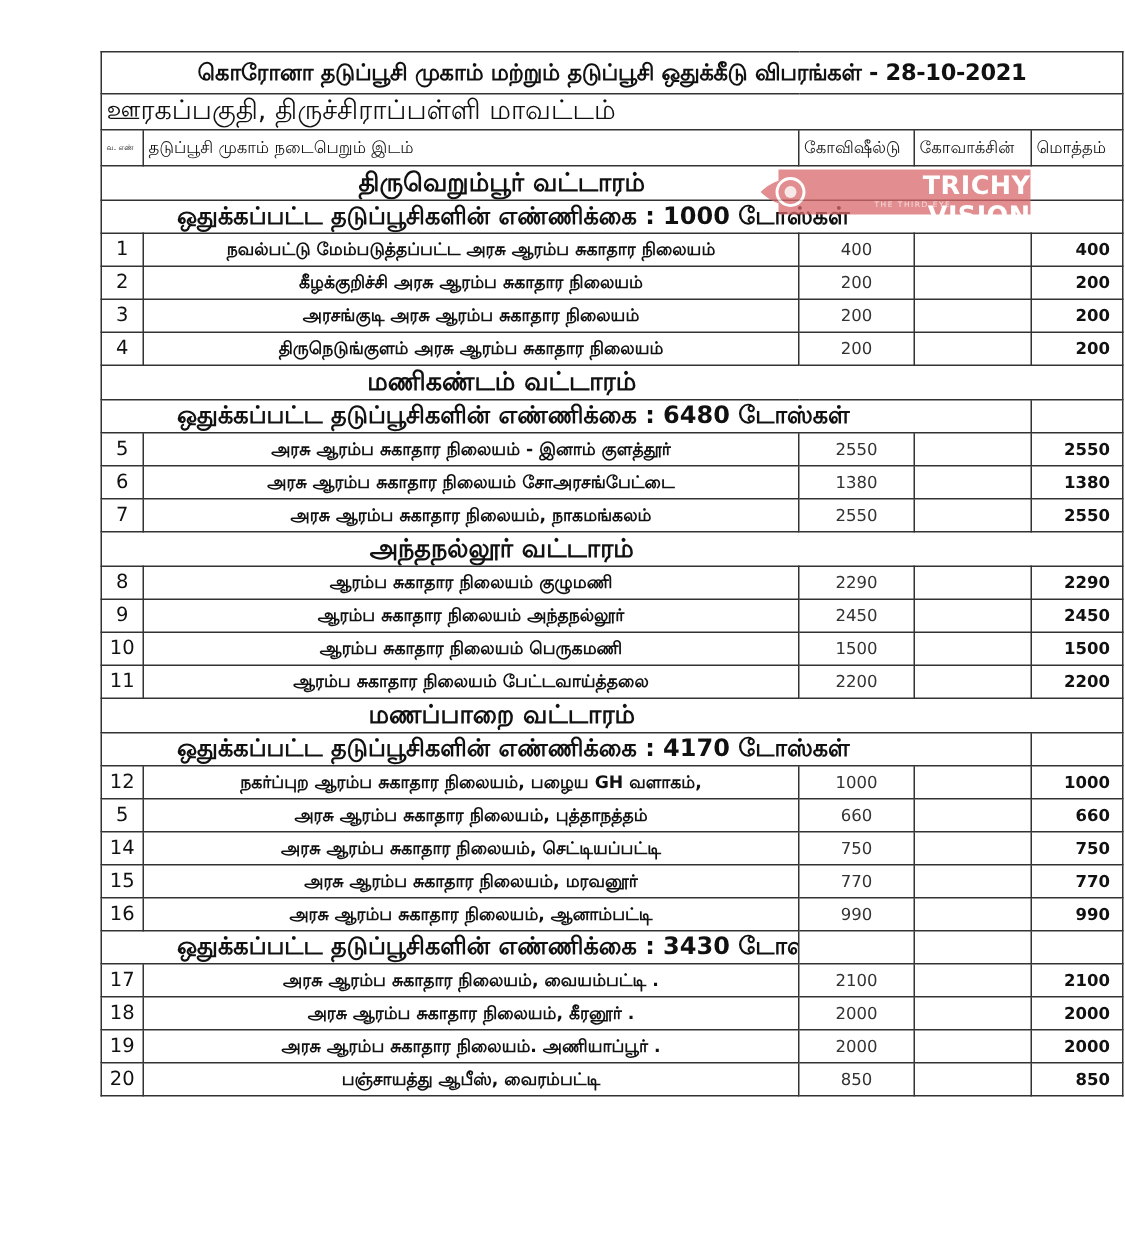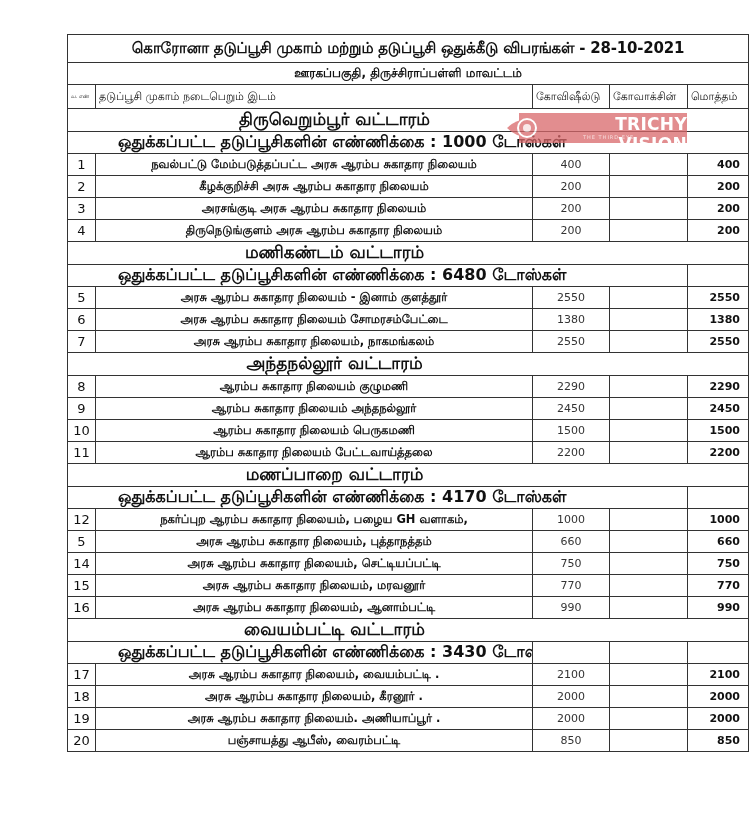--- a/index.html
+++ b/index.html
@@ -7,21 +7,21 @@
          font-family: "DejaVu Sans", "Liberation Sans", sans-serif; color: #111; }
   .sheet { position: absolute; left: 37px; top: 34px; width: 681px; margin-left: 30px; }
   table { border-collapse: collapse; width: 681px; table-layout: fixed; }
   td { border: 1.3px solid #333; padding: 0 3px; overflow: hidden; white-space: nowrap; }
   col.c-sno { width: 28px; }
   col.c-place { width: 437px; }
   col.c-cov { width: 77px; }
   col.c-covax { width: 78px; }
   col.c-total { width: 61px; }
   tr.title td { height: 27px; text-align: center; font-size: 15px; font-weight: bold; letter-spacing: -0.2px; }
-  tr.subtitle td { height: 21px; text-align: center; font-size: 12px; font-weight: bold; }
+  tr.subtitle td { height: 21px; font-size: 18px; font-weight: normal; }
   tr.header td { height: 23px; font-size: 11px; font-weight: normal; }
   tr.header td.sno-h { font-size: 5px; }
   tr.section td { height: 22px; text-align: center; font-size: 17px; font-weight: bold; padding-right: 150px; }
   tr.alloc td { height: 21px; font-size: 16px; font-weight: bold; }
   tr.alloc td.alloc-text { text-align: left; padding-left: 50px; }
   tr.row td { height: 21px; font-size: 12px; }
   tr.row td.sno { text-align: center; font-size: 13px; padding: 0; }
   tr.row td.place { font-weight: bold; font-size: 11.5px; text-align: center; }
   tr.row td.cov { text-align: center; font-size: 11px; color: #333; }
   tr.row td.total { text-align: right; font-weight: bold; font-size: 11px; padding-right: 8px; }
@@ -100,21 +100,21 @@
         </tr>
         <tr class="row">
           <td class="sno">5</td>
           <td class="place">அரசு ஆரம்ப சுகாதார நிலையம் - இனாம் குளத்தூர்</td>
           <td class="cov">2550</td>
           <td class="covaxin"></td>
           <td class="total">2550</td>
         </tr>
         <tr class="row">
           <td class="sno">6</td>
-          <td class="place">அரசு ஆரம்ப சுகாதார நிலையம் சோமரசம்பேட்டை</td>
+          <td class="place">அரசு ஆரம்ப சுகாதார நிலையம் சோஅரசங்பேட்டை</td>
           <td class="cov">1380</td>
           <td class="covaxin"></td>
           <td class="total">1380</td>
         </tr>
         <tr class="row">
           <td class="sno">7</td>
           <td class="place">அரசு ஆரம்ப சுகாதார நிலையம், நாகமங்கலம்</td>
           <td class="cov">2550</td>
           <td class="covaxin"></td>
           <td class="total">2550</td>
@@ -184,23 +184,20 @@
           <td class="cov">770</td>
           <td class="covaxin"></td>
           <td class="total">770</td>
         </tr>
         <tr class="row">
           <td class="sno">16</td>
           <td class="place">அரசு ஆரம்ப சுகாதார நிலையம், ஆனாம்பட்டி</td>
           <td class="cov">990</td>
           <td class="covaxin"></td>
           <td class="total">990</td>
-        </tr>
-        <tr class="section">
-          <td colspan="5">வையம்பட்டி வட்டாரம்</td>
         </tr>
         <tr class="alloc">
           <td class="alloc-text" colspan="2">ஒதுக்கப்பட்ட தடுப்பூசிகளின் எண்ணிக்கை : 3430 டோஸ்கள்</td>
           <td></td>
           <td></td>
           <td></td>
         </tr>
         <tr class="row">
           <td class="sno">17</td>
           <td class="place">அரசு ஆரம்ப சுகாதார நிலையம், வையம்பட்டி .</td>

